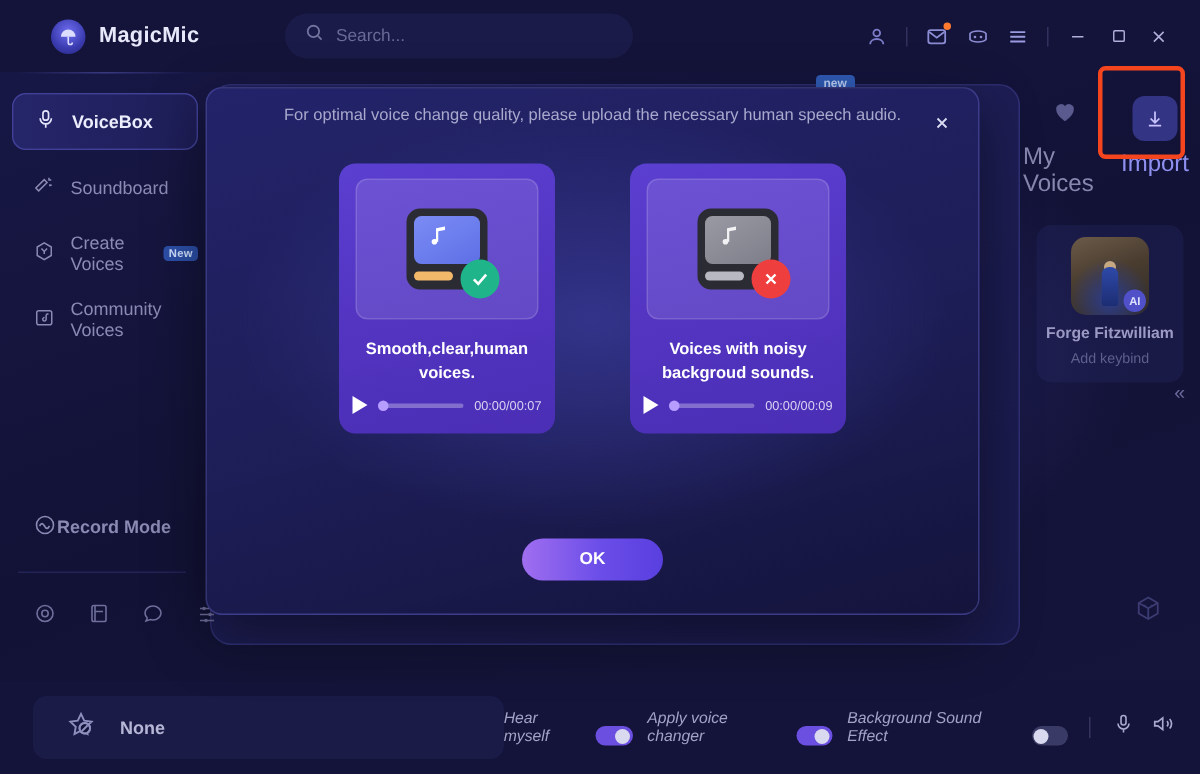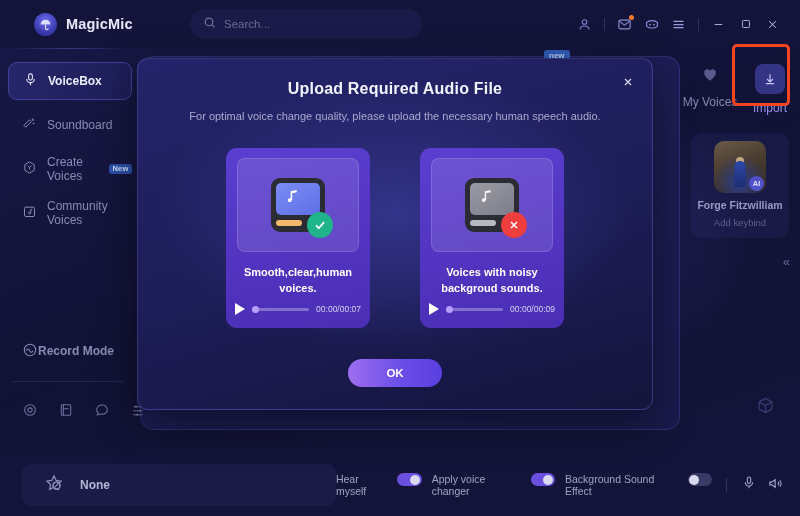--- a/index.html
+++ b/index.html
@@ -110,21 +110,21 @@
   .peek-badge {
     position: absolute; top: 2px; left: 404px;
     font-size: 8px; color: #b9cdf5; background: #2f5bb5;
     border-radius: 3px; padding: 2px 5px; line-height: 1; font-weight: bold;
   }
 
   
   .rail { position: absolute; top: 10px; right: 0; width: 120px; bottom: 24px; }
   .rail-actions { display: flex; align-items: flex-start; justify-content: center; gap: 4px; padding-top: 6px; }
   .rail-action { width: 56px; display: flex; flex-direction: column; align-items: center; gap: 7px; }
-  .rail-action .lbl { font-size: 12px; color: #8787b0; }
+  .rail-action .lbl { font-size: 16px; color: #8787b0; }
   .rail-action.import .lbl { color: #8f8ff0; }
   .icon-tile {
     width: 30px; height: 30px; border-radius: 8px;
     background: #343485; display: flex; align-items: center; justify-content: center;
   }
   .highlight-box {
     position: absolute; top: 44px; right: 10px; width: 58px; height: 62px;
     border: 3px solid #f5451f; border-radius: 5px; pointer-events: none; z-index: 9;
   }
 
@@ -255,21 +255,21 @@
     background: #14143a; z-index: 6;
     display: flex; align-items: center;
   }
   .bb-current {
     margin-left: 22px; width: 320px; height: 42px; border-radius: 9px;
     background: rgba(30,30,78,.75);
     display: flex; align-items: center; gap: 16px; padding-left: 22px;
   }
   .bb-current .nm { color: #b6b6d6; font-size: 12px; font-weight: bold; }
   .bb-toggles { margin-left: auto; display: flex; align-items: center; gap: 10px; padding-right: 16px; }
-  .tg-group { display: flex; align-items: flex-start; gap: 7px; }
+  .tg-group { display: flex; align-items: flex-end; gap: 7px; font-style: italic; }
   .tg-label { color: #a2a2c6; font-size: 10.5px; }
   .switch {
     width: 25px; height: 13px; border-radius: 7px; position: relative;
   }
   .switch.on  { background: #6a4fe0; }
   .switch.off { background: #3a3a66; }
   .switch .thumbk {
     position: absolute; top: 1.5px; width: 10px; height: 10px; border-radius: 50%;
     background: #d9d9ef;
   }
@@ -487,21 +487,20 @@
 
   <div class="modal-scrim"></div>
 
   <div class="modal">
     <div class="modal-close">
       <svg width="12" height="12" viewBox="0 0 24 24" fill="none" stroke="#dcdcf5" stroke-width="2.4">
         <path d="M6 6l12 12M18 6 6 18"></path>
       </svg>
     </div>
 
-    <div class="modal-title">Upload Required Audio File</div>
     <div class="modal-sub">For optimal voice change quality, please upload the necessary human speech audio.</div>
 
     <div class="cards">
 
       <div class="audio-card">
         <div class="thumb">
           <div class="file-ico">
             <div class="file-body">
               <div class="file-screen good"></div>
               <div class="file-bar good"></div>

